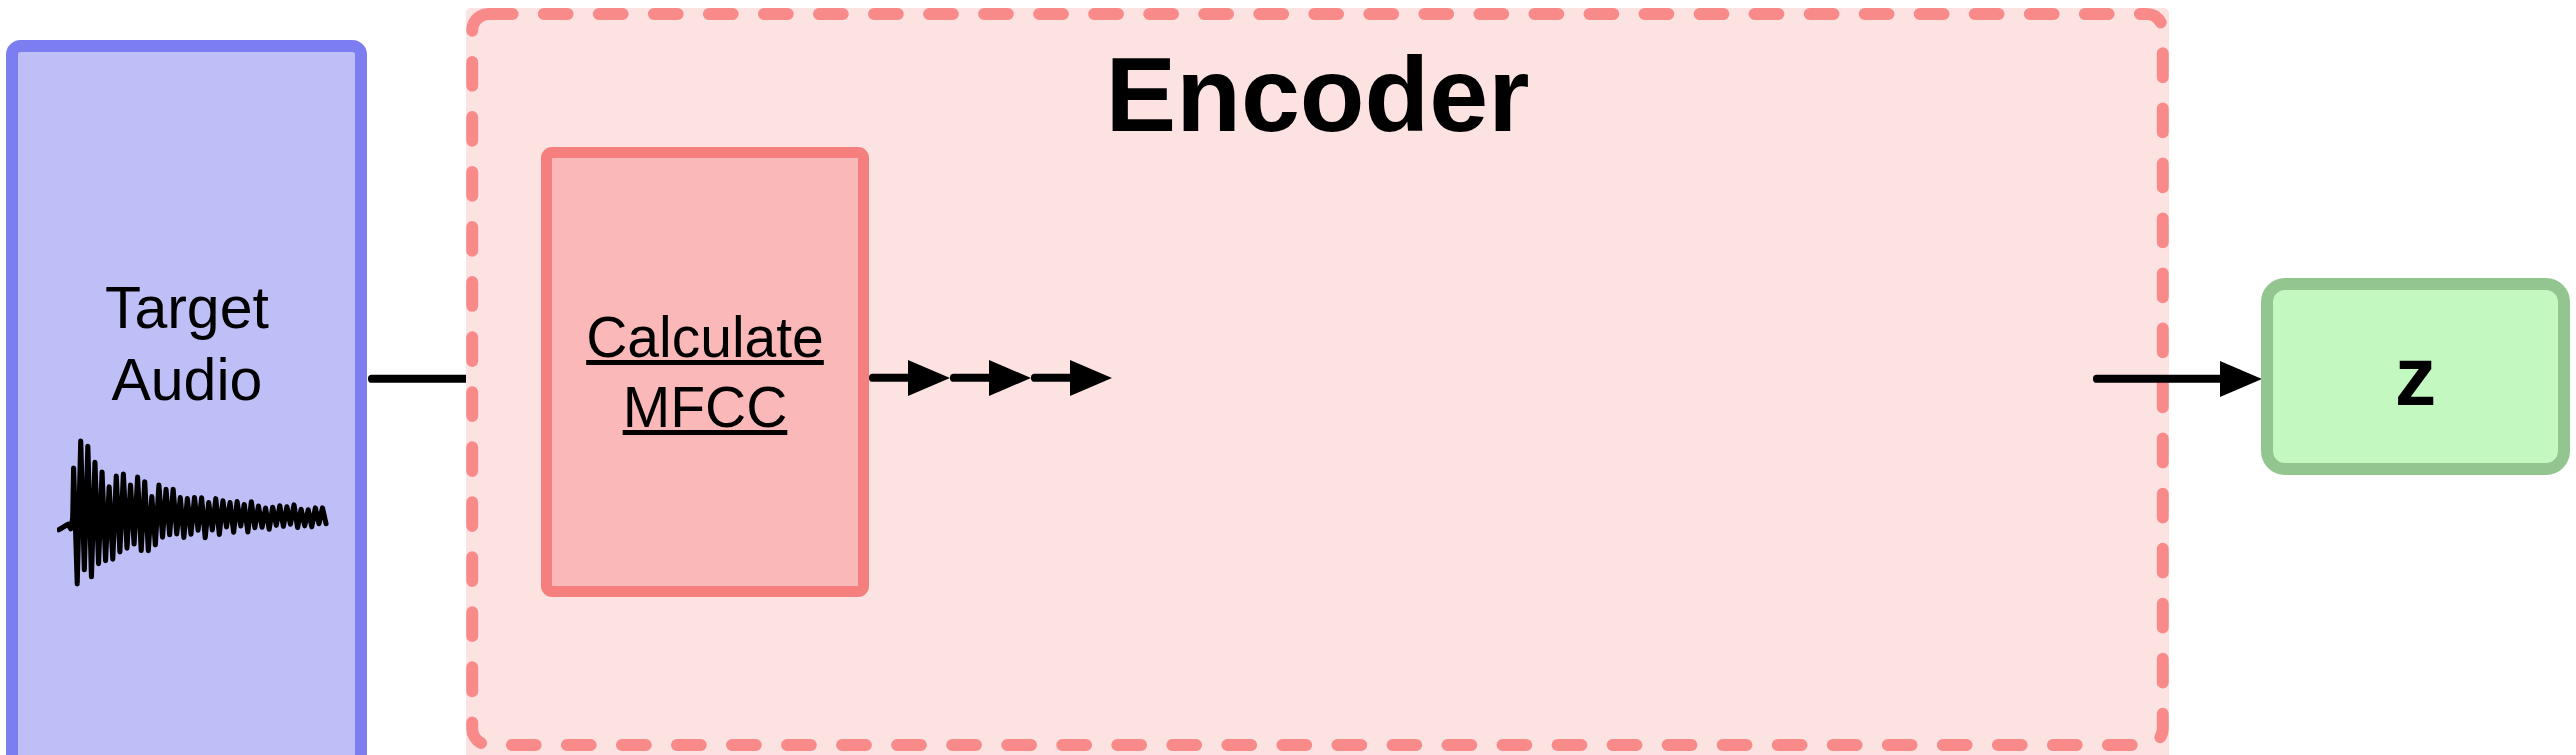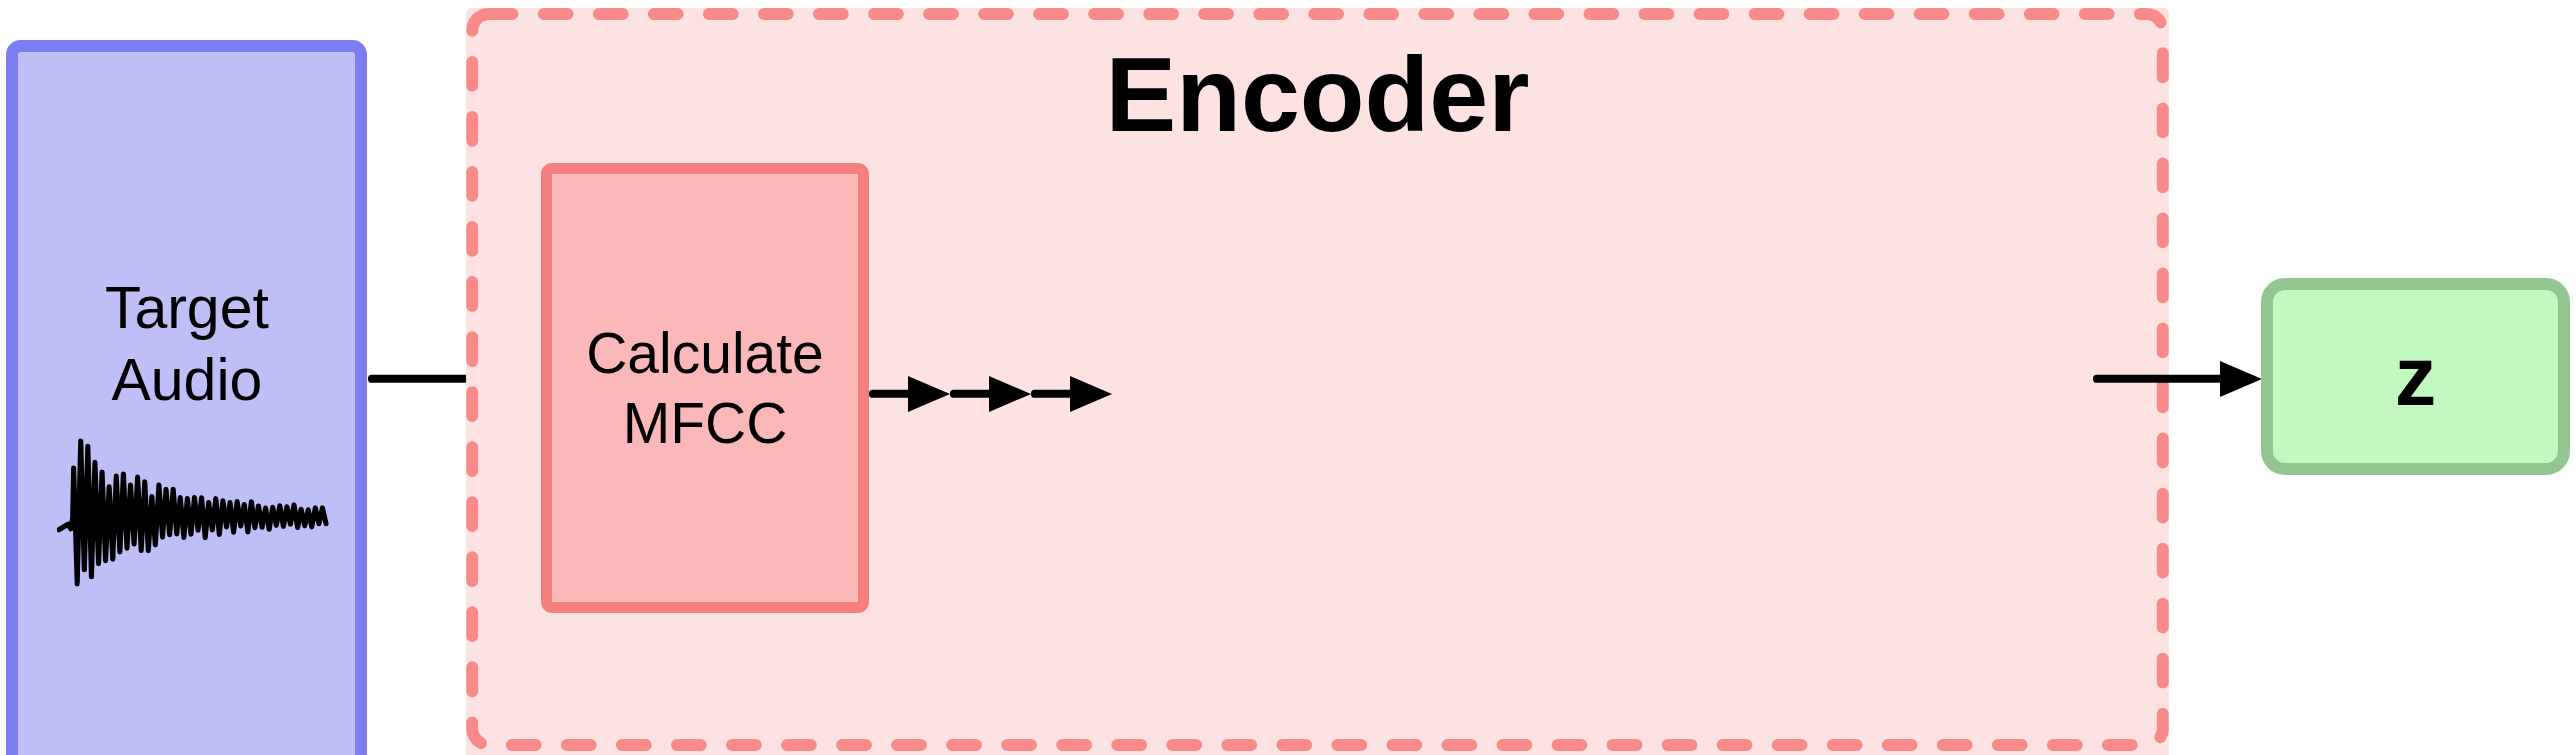--- a/index.html
+++ b/index.html
@@ -24,21 +24,21 @@
   .encoder{
     position:absolute;left:466px;top:8.3px;width:1703px;height:755px;
     background:var(--encoder-fill);border-radius:5px;
   }
   .encoder-border{position:absolute;left:0;top:0;width:1703px;height:743px;pointer-events:none;}
   .encoder-border rect{fill:none;stroke:var(--encoder-border);stroke-width:13;stroke-dasharray:26 34;stroke-linecap:round;}
   .encoder-title{
     position:absolute;left:0;right:0;top:26px;text-align:center;
     font-size:106px;font-weight:700;letter-spacing:0;
   }
-  .stages{position:absolute;left:75px;top:155px;display:flex;}
+  .stages{position:absolute;left:75px;top:139px;display:flex;text-decoration:underline;}
   .stage{
     width:328px;height:450px;box-sizing:border-box;flex:none;
     background:var(--stage-fill);border:11px solid var(--stage-border);border-radius:11px;
     display:flex;align-items:center;justify-content:center;text-align:center;
     font-size:57px;line-height:70px;font-weight:400;
   }
   .stage-gap{width:81px;flex:none;position:relative;}
   .stage-gap .arrow{position:absolute;left:0;right:0;top:213px;}
 
   

